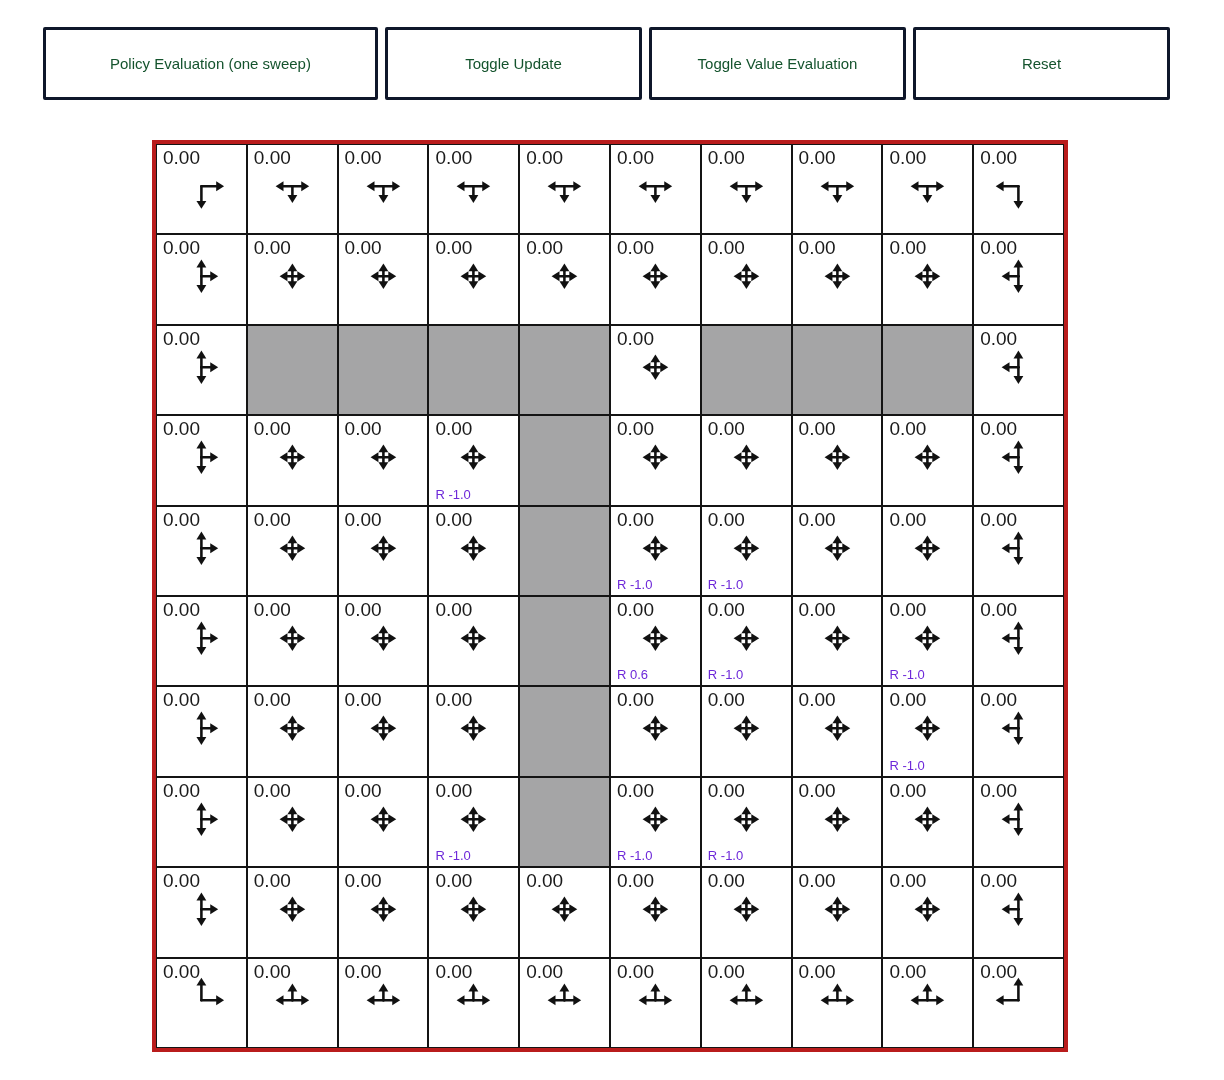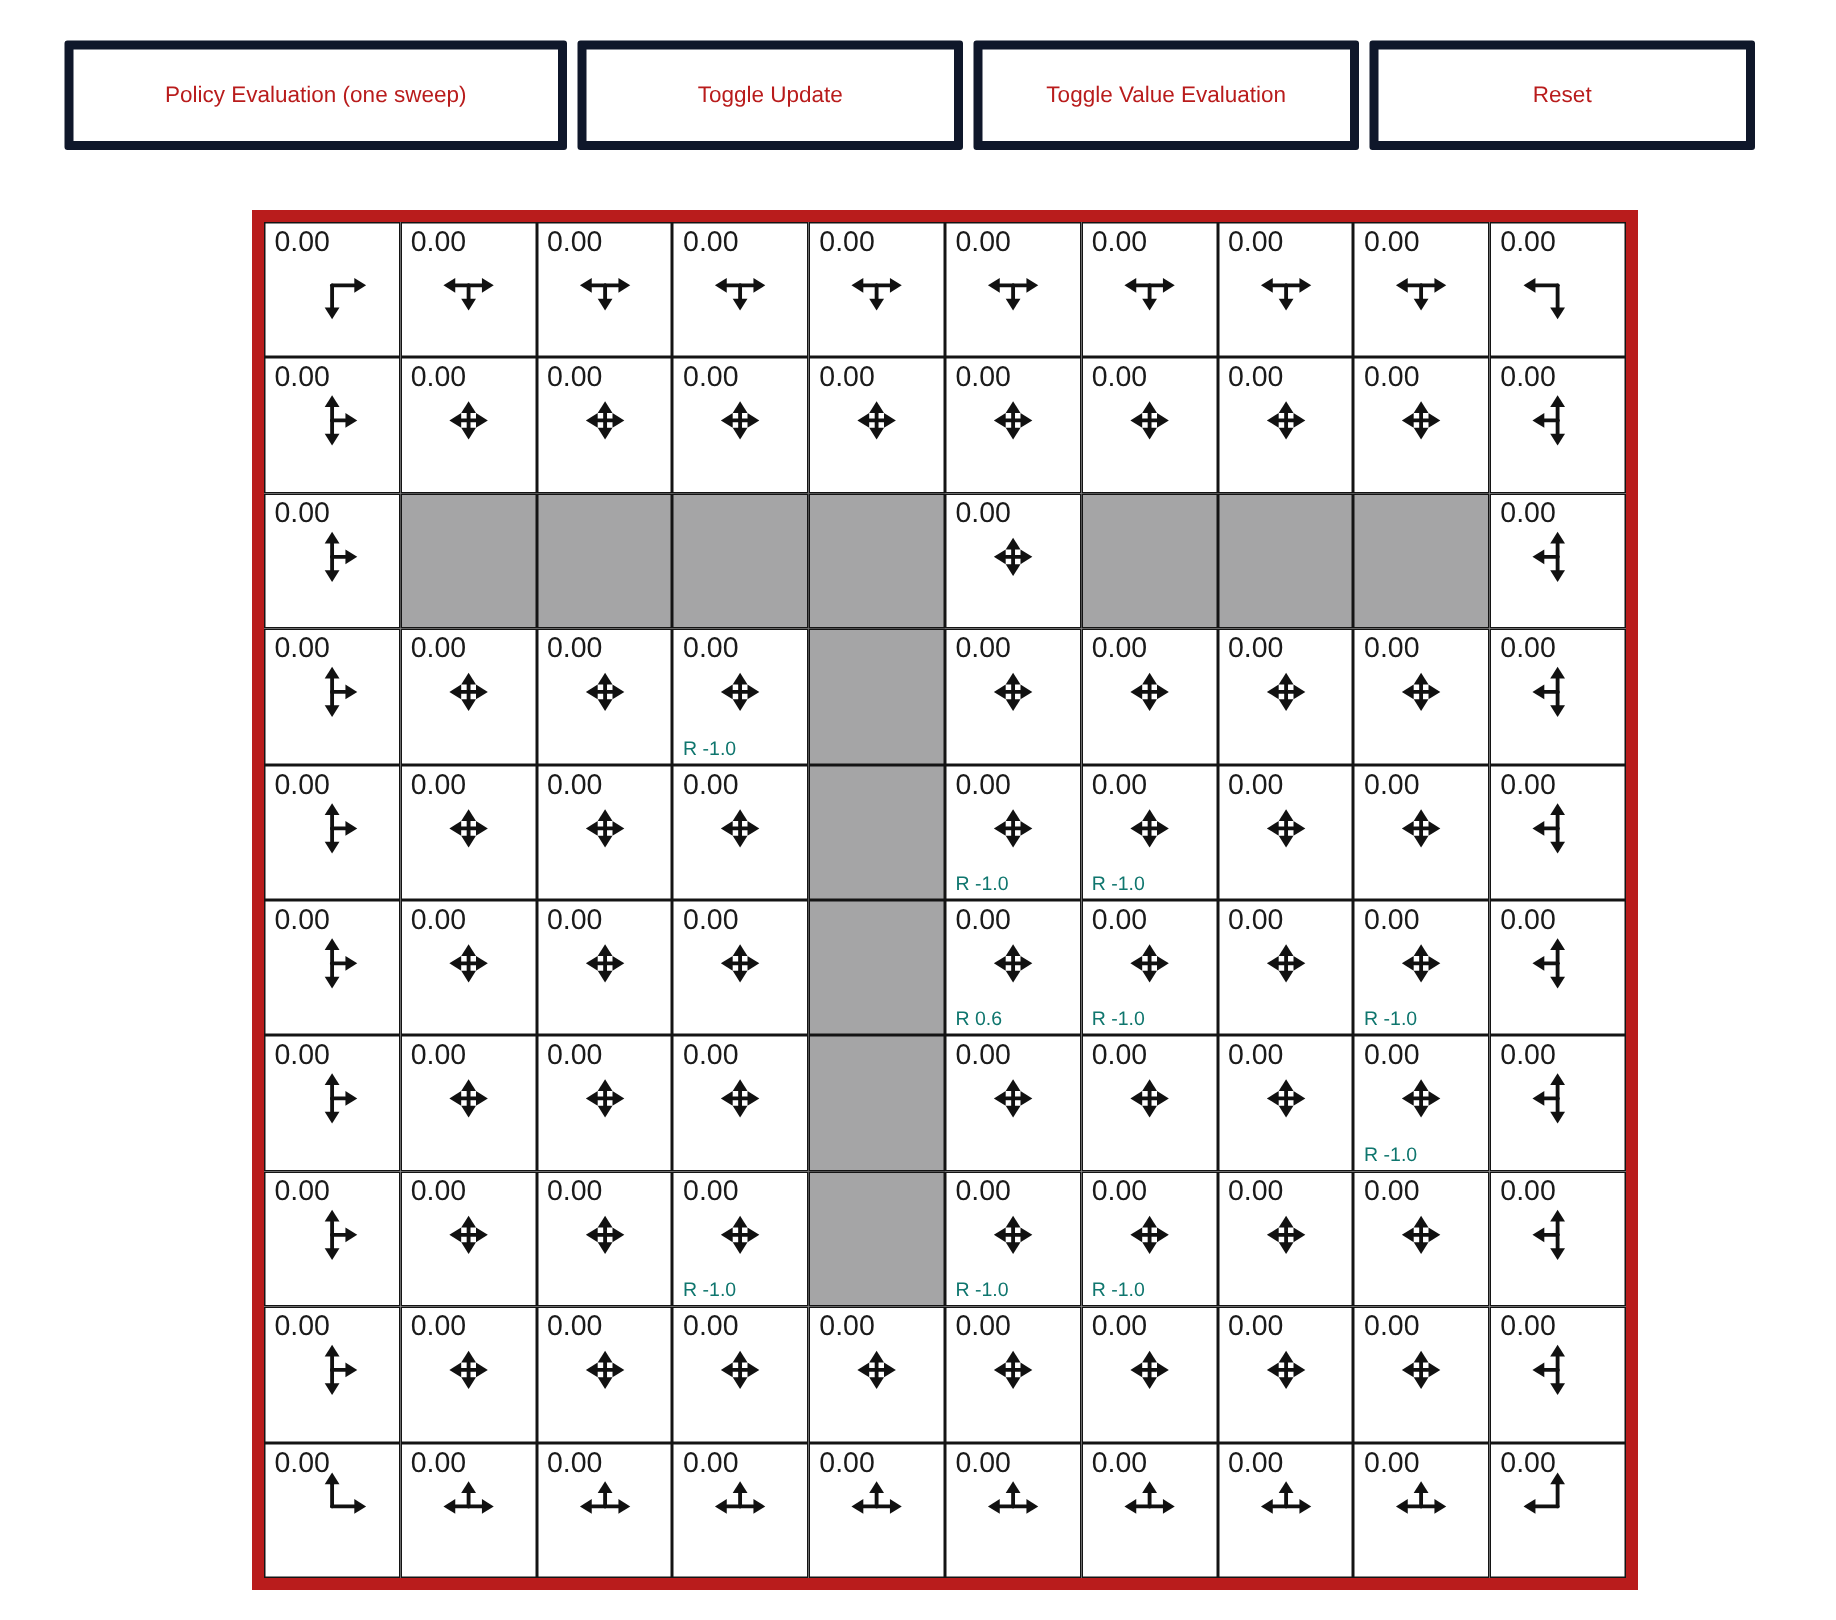--- a/index.html
+++ b/index.html
@@ -14,37 +14,37 @@
   .toolbar {
     position: absolute;
     left: 43px;
     top: 27px;
     display: flex;
     gap: 7px;
   }
   .btn {
     height: 73px;
     background: #ffffff;
-    border: 6px solid #0f172a;
+    border: 3px solid #0f172a;
     border-radius: 2px;
     font-family: "Liberation Sans", sans-serif;
     font-size: 15px;
-    color: #b91c1c;
+    color: #14532d;
     cursor: pointer;
     padding: 0;
   }
   .btn.wide { width: 335px; }
   .btn.std  { width: 257px; }
   .gridworld {
     position: absolute;
-    left: 168px;
+    left: 152px;
     top: 140px;
     width: 908px;
     height: 904px;
-    border: 8px solid #b91c1c;
+    border: 4px solid #b91c1c;
     display: grid;
     grid-template-columns: repeat(10, 1fr);
     grid-template-rows: repeat(10, 1fr);
     background: #ffffff;
     text-decoration: underline;
   }
   .cell {
     position: relative;
     border: 1px solid #141414;
     background: #ffffff;
@@ -58,21 +58,21 @@
     left: 6px;
     font-size: 19px;
     color: #1a1a1a;
     line-height: 1.15;
   }
   .cell .reward {
     position: absolute;
     bottom: 3px;
     left: 6px;
     font-size: 13px;
-    color: #0f766e;
+    color: #6d28d9;
   }
   .cell svg.arrows {
     position: absolute;
     left: 0; top: 0;
     width: 100%; height: 100%;
   }
 </style>
 </head>
 <body>
 

